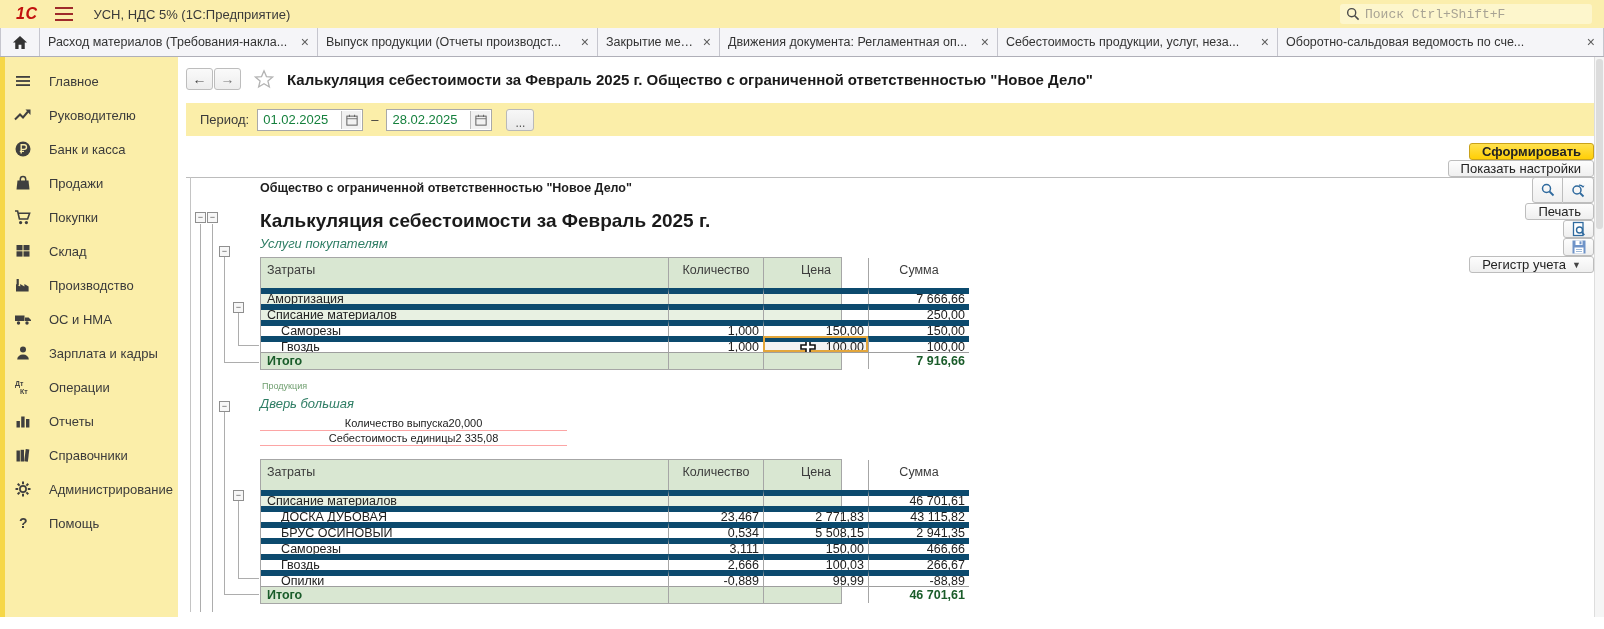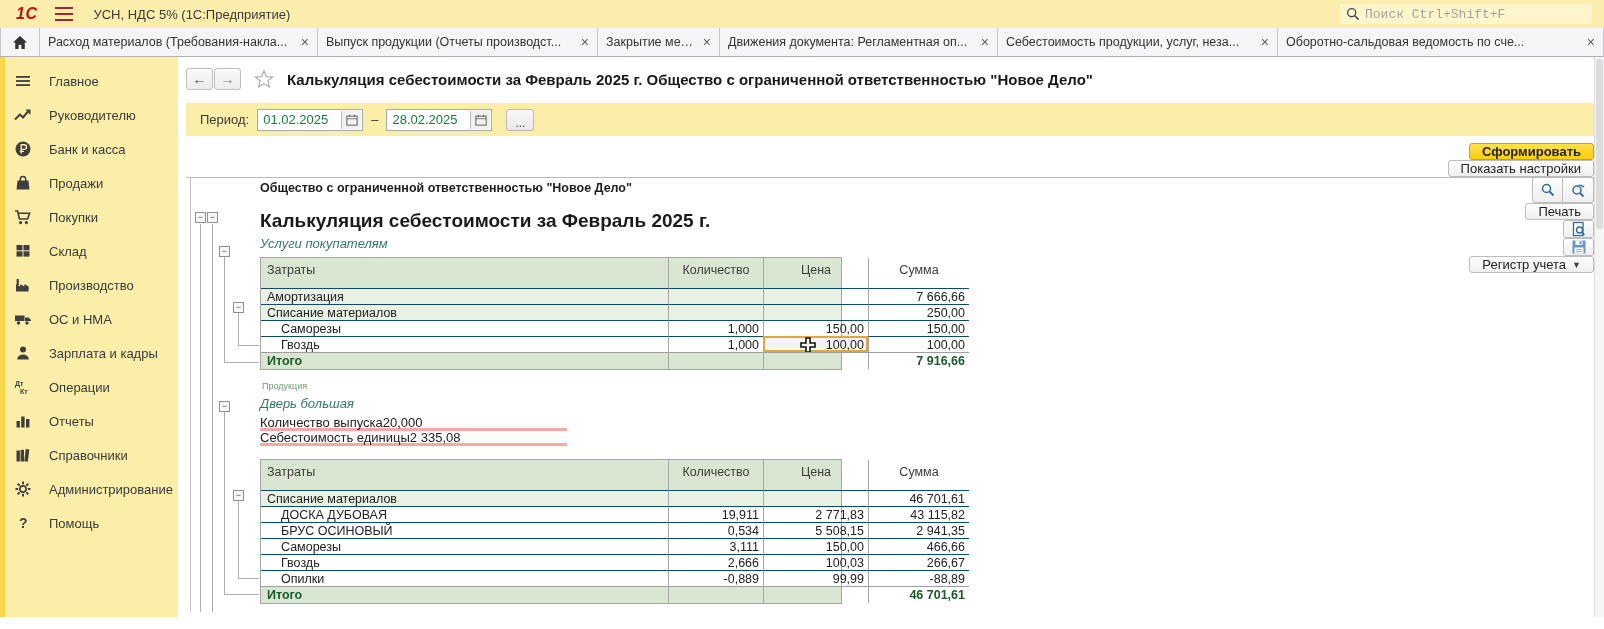--- a/index.html
+++ b/index.html
@@ -80,37 +80,37 @@
   .gbtn { position:absolute; width:11px; height:11px; background:#F7F7F7; border:1px solid #8F8F8F;
           font-size:9px; line-height:8px; text-align:center; color:#555; cursor:pointer; }
 
   .r-company { position:absolute; left:260px; top:181px; font-size:12.5px; font-weight:bold; color:#1e1e1e; }
   .r-title   { position:absolute; left:260px; top:210px; font-size:19px; font-weight:bold; color:#1a1a1a; }
   .r-group   { position:absolute; left:260px; font-size:13px; font-style:italic; color:#2E7D64; }
   .r-section { position:absolute; left:262px; font-size:9px; color:#6E9E6E; }
 
   .rtable { position:absolute; left:260px; width:582px; border:1px solid #A6A6A6; background:#fff; }
   .trow { display:grid; grid-template-columns:407px 95px 105px 101px; }
-  .trow > div { border-left:1px solid #A6A6A6; border-top:1px solid #0c4a6e; font-size:12.5px; color:#222;
+  .trow > div { border-left:1px solid #A6A6A6; border-top:6px solid #0c4a6e; font-size:12.5px; color:#222;
                 display:flex; align-items:center; overflow:hidden; white-space:nowrap; }
   .trow > div:first-child { border-left:none; padding-left:6px; }
   .trow.thead { height:30px; background:#D9E7D2; }
   .trow.thead > div { border-top:none; color:#3c3c3c; align-items:flex-start; padding-top:5px; }
   .trow.thead > div:not(:first-child) { justify-content:center; }
   .trow.group { height:16px; background:#E8F1E2; }
   .trow.detail { height:16px; background:#fff; }
   .trow.detail > div:first-child { padding-left:20px; }
   .trow.total { height:17px; background:#D9E7D2; font-weight:bold; }
   .trow.total > div { color:#1A5C2A; border-top:1px solid #9E9E9E; }
   .num { justify-content:flex-end !important; padding-right:4px; }
   .sel-cell { outline:2px solid #E3A63B; outline-offset:-2px; background:#F4F4F4 !important; position:relative; }
   .cursor-plus { position:absolute; left:42%; top:50%; transform:translate(-50%,-50%); }
 
-  .prod-line { position:absolute; left:260px; width:307px; height:15px; display:flex; justify-content:flex-start;
-               align-items:center; border-bottom:3px solid #fca5a5; font-size:13px; color:#222; }
+  .prod-line { position:absolute; left:260px; width:307px; height:15px; display:flex; justify-content:center;
+               align-items:center; border-bottom:1px solid #fca5a5; font-size:11px; color:#222; }
 
   
   .vscroll { position:absolute; right:0; top:57px; width:10px; height:560px; background:#F5F5F5; border-left:1px solid #DDD; }
   .vthumb { position:absolute; left:1px; top:2px; width:7px; height:170px; background:#DCDCDC; border-radius:3px; }
 </style>
 </head>
 <body>
 
 <div class="screen">
 
@@ -501,21 +501,21 @@
         <div class="num"></div>
         <div class="num">
           <span>46 701,61</span>
         </div>
       </div>
       <div class="trow detail">
         <div>
           <span>ДОСКА ДУБОВАЯ</span>
         </div>
         <div class="num">
-          <span>19,911</span>
+          <span>23,467</span>
         </div>
         <div class="num">
           <span>2 771,83</span>
         </div>
         <div class="num">
           <span>43 115,82</span>
         </div>
       </div>
       <div class="trow detail">
         <div>

